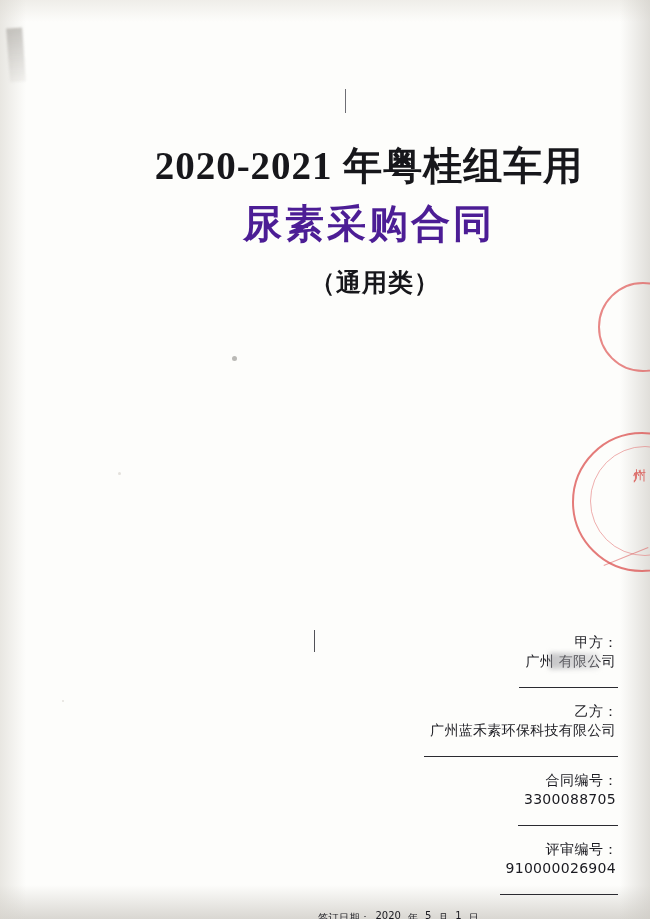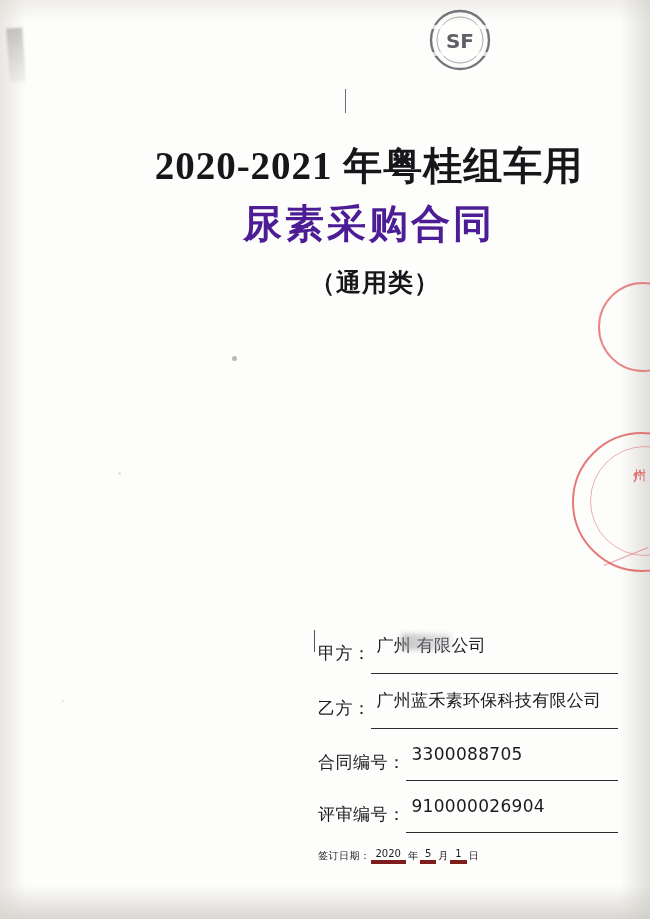--- a/index.html
+++ b/index.html
@@ -167,25 +167,26 @@
   }
   
   .fields {
     position: absolute;
     left: 318px;
     top: 634px;
     width: 300px;
   }
   .field-row {
     display: flex;
-    align-items: center;
+    align-items: flex-end;
     margin-bottom: 15px;
-    font-size: 17px;
+    font-size: 14px;
     color: #1a1a20;
     font-family: "DejaVu Sans", sans-serif;
+    flex-direction: column;
   }
   .field-label {
     white-space: nowrap;
     letter-spacing: .5px;
     padding-bottom: 1px;
   }
   .field-value {
     flex: 1;
     border-bottom: 1px solid #2a2a30;
     padding: 0 2px 16px 6px;
@@ -241,29 +242,20 @@
 
   <div class="paper-tint"></div>
 
   <div class="speck" style="left:118px; top:472px; width:3px; height:3px;"></div>
   <div class="speck" style="left:560px; top:150px; width:2px; height:2px;"></div>
   <div class="speck" style="left:62px; top:700px; width:2px; height:2px;"></div>
 
   <div class="smudge-left"></div>
   <div class="smudge-mid"></div>
 
-  <div class="top-stamp">
-    <svg width="64" height="64" viewBox="0 0 64 64">
-      <circle cx="32" cy="32" r="29" fill="none" stroke="#5d5d66" stroke-width="2.4" opacity="0.85"></circle>
-      <circle cx="32" cy="32" r="23" fill="none" stroke="#6e6e77" stroke-width="1" opacity="0.6"></circle>
-      <text x="32" y="40" text-anchor="middle" font-family="DejaVu Sans, sans-serif" font-size="20" font-weight="bold" fill="#4e4e57" opacity="0.9">SF</text>
-      <rect x="3" y="17" width="58" height="4" fill="#ffffff" opacity="0.75"></rect>
-      <rect x="3" y="44" width="58" height="4" fill="#ffffff" opacity="0.7"></rect>
-    </svg>
-  </div>
 
   <div class="tick-mark"></div>
 
   <div class="seal-frag-top"></div>
   <div class="seal-frag-big"></div>
   <div class="seal-frag-big-inner"></div>
   <div class="seal-text">州广</div>
   <div class="seal-line"></div>
 
   <div class="title-block">

